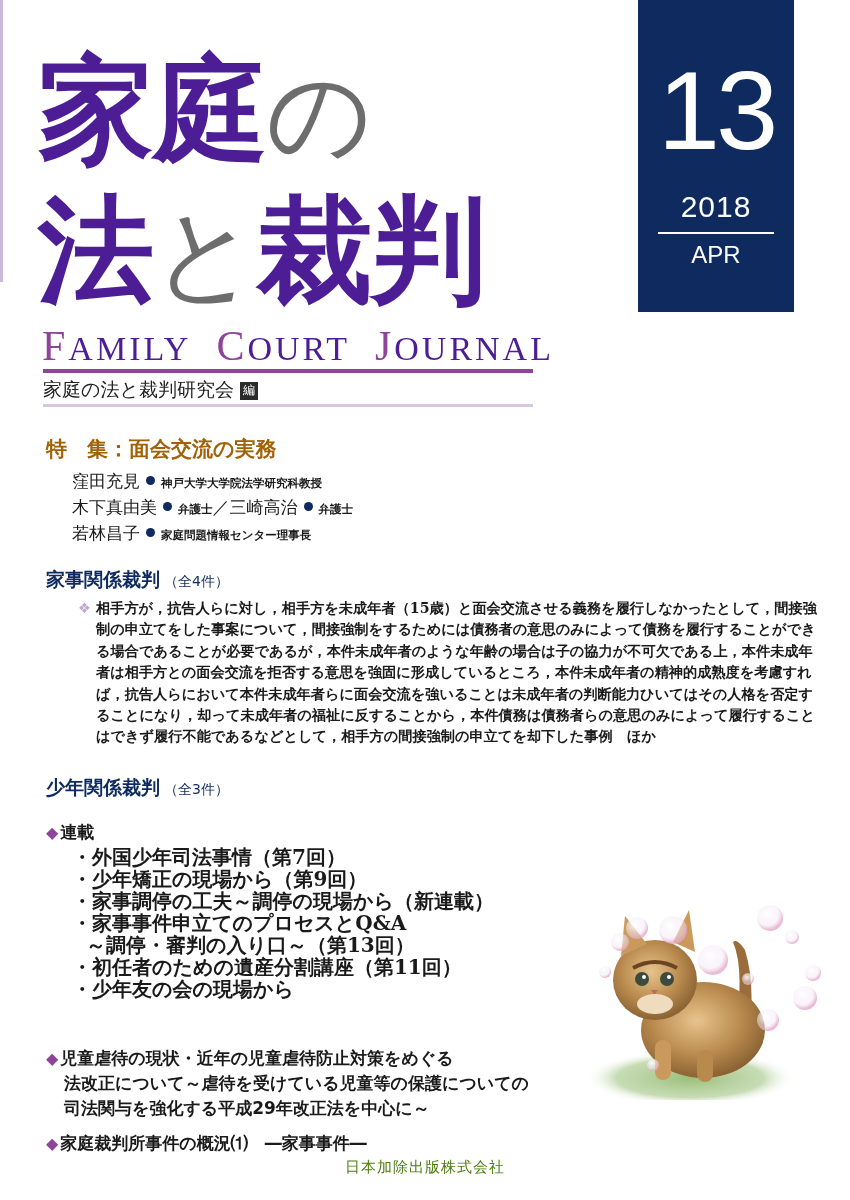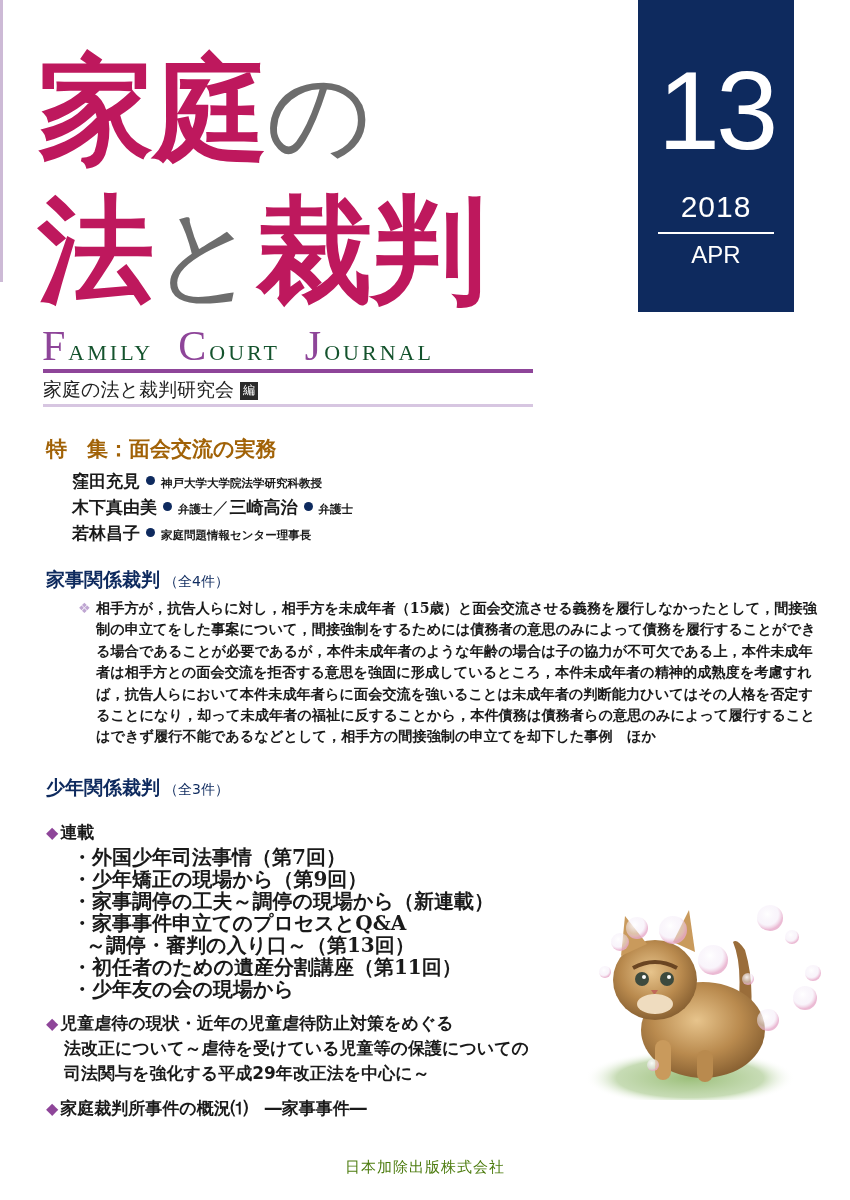--- a/index.html
+++ b/index.html
@@ -5,67 +5,67 @@
     * { margin: 0; padding: 0; box-sizing: border-box; }
     html, body { width: 850px; height: 1200px; background: #ffffff; overflow: hidden; }
     body { position: relative; font-family: "DejaVu Sans", "Liberation Sans", sans-serif; color: #1a1a1a; }
 
     .left-edge-line { position: absolute; left: 0; top: 0; width: 3px; height: 282px; background: #cdbad6; }
 
     
     .title-line1, .title-line2 { position: absolute; left: 38px; font-family: "DejaVu Sans", sans-serif; font-weight: bold; white-space: nowrap; letter-spacing: -2px; }
     .title-line1 { top: 40px; font-size: 116px; line-height: 140px; }
     .title-line2 { top: 180px; font-size: 116px; line-height: 140px; }
-    .t-purple { color: #be185d; }
+    .t-purple { color: #4c1d95; }
     .t-gray { color: #6d6d6d; font-weight: normal; font-size: 104px; }
 
     
     .issue-box { position: absolute; left: 638px; top: 0; width: 156px; height: 312px; background: #0e2a5e; color: #ffffff; text-align: center; }
     .issue-number { position: absolute; left: 0; right: 0; top: 55px; font-family: "Liberation Sans", sans-serif; font-size: 112px; line-height: 112px; font-weight: normal; letter-spacing: -4px; }
     .issue-year { position: absolute; left: 0; right: 0; top: 190px; font-family: "Liberation Sans", sans-serif; font-size: 30px; line-height: 34px; letter-spacing: 1px; }
     .issue-rule { position: absolute; left: 20px; right: 20px; top: 232px; height: 2px; background: #ffffff; }
     .issue-month { position: absolute; left: 0; right: 0; top: 240px; font-family: "Liberation Sans", sans-serif; font-size: 24px; line-height: 30px; }
 
     
     .subtitle-en { position: absolute; left: 42px; top: 322px; font-family: "Liberation Serif", serif; white-space: nowrap; letter-spacing: 3px; }
     .subtitle-en .cap { color: #8e4599; font-size: 42px; }
-    .subtitle-en .rest { color: #14532d; font-size: 22px; }
+    .subtitle-en .rest { color: #4c1d95; font-size: 34px; }
     .subtitle-en .word { margin-right: 18px; }
     .rule-purple { position: absolute; left: 43px; top: 369px; width: 490px; height: 4px; background: #8e4599; }
     .editor-line { position: absolute; left: 43px; top: 376px; font-size: 19px; line-height: 26px; color: #222; white-space: nowrap; }
     .editor-badge { display: inline-block; background: #2b2b2b; color: #fff; font-size: 12px; line-height: 17px; width: 18px; height: 18px; text-align: center; margin-left: 6px; vertical-align: 2px; }
     .rule-lavender { position: absolute; left: 43px; top: 404px; width: 490px; height: 3px; background: #d7c6e1; }
 
     
     .feature-title { position: absolute; left: 46px; top: 435px; font-size: 21px; font-weight: bold; color: #a16207; white-space: nowrap; }
     .feature-title .gap { display: inline-block; width: 20px; }
     .authors { position: absolute; left: 72px; top: 468px; font-family: "DejaVu Serif", serif; }
     .author-row { height: 26px; line-height: 26px; white-space: nowrap; }
-    .author-name { font-size: 17px; font-weight: bold; color: #1a1a1a; }
+    .author-name { font-size: 17px; font-weight: normal; color: #1a1a1a; }
     .author-dot { display: inline-block; width: 9px; height: 9px; border-radius: 50%; background: #0e2a5e; margin: 0 6px 0 6px; vertical-align: 2px; }
     .author-aff { font-size: 11.5px; font-weight: bold; color: #1a1a1a; }
     .author-sep { font-size: 17px; color: #1a1a1a; }
 
     
     .section-heading { position: absolute; left: 46px; font-size: 19px; font-weight: bold; color: #0e2a5e; white-space: nowrap; }
     .section-count { font-size: 14px; font-weight: normal; color: #0e2a5e; margin-left: 4px; }
     .sec-kaji { top: 567px; }
     .sec-shonen { top: 775px; }
 
     .case-summary { position: absolute; left: 78px; top: 598px; width: 740px; font-family: "DejaVu Serif", serif; font-size: 14.2px; line-height: 21.4px; font-weight: bold; color: #1a1a1a; text-indent: -18px; padding-left: 18px; }
     .case-bullet { color: #bfa6d2; font-weight: normal; display: inline-block; width: 18px; text-indent: 0; }
 
     .diamond { display: inline-block; color: #8e4599; font-size: 16px; margin-right: 2px; }
 
     .series-heading { position: absolute; left: 46px; top: 821px; font-size: 17px; font-weight: bold; color: #1a1a1a; white-space: nowrap; }
     .series-list { position: absolute; left: 72px; top: 846px; font-family: "DejaVu Serif", serif; font-size: 20px; line-height: 22px; font-weight: bold; color: #1a1a1a; list-style: none; }
     .series-list li { white-space: nowrap; }
     .series-list .sub { padding-left: 14px; }
 
-    .article { position: absolute; left: 46px; font-size: 17px; line-height: 25px; font-weight: bold; color: #1a1a1a; white-space: nowrap; }
+    .article { position: absolute; left: 46px; font-size: 17px; line-height: 25px; font-weight: bold; color: #1a1a1a; white-space: nowrap; margin-top: 35px; }
     .article .indent { padding-left: 18px; display: block; }
     .art-1 { top: 1011px; }
     .art-2 { top: 1096px; }
 
     
     .kitten-art { position: absolute; left: 585px; top: 880px; width: 240px; height: 220px; }
 
     .publisher { position: absolute; left: 0; right: 0; top: 1158px; text-align: center; font-size: 15px; color: #4d7c0f; letter-spacing: 1px; }
   </style>
 </head>

